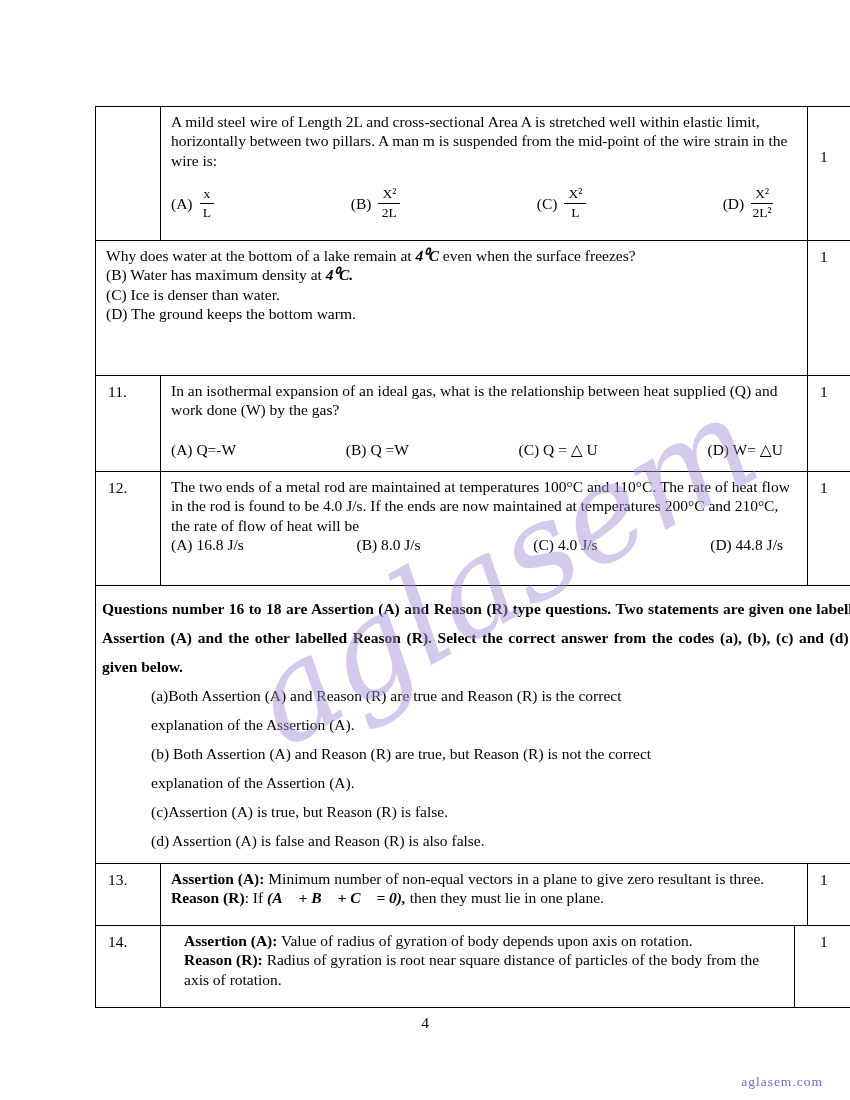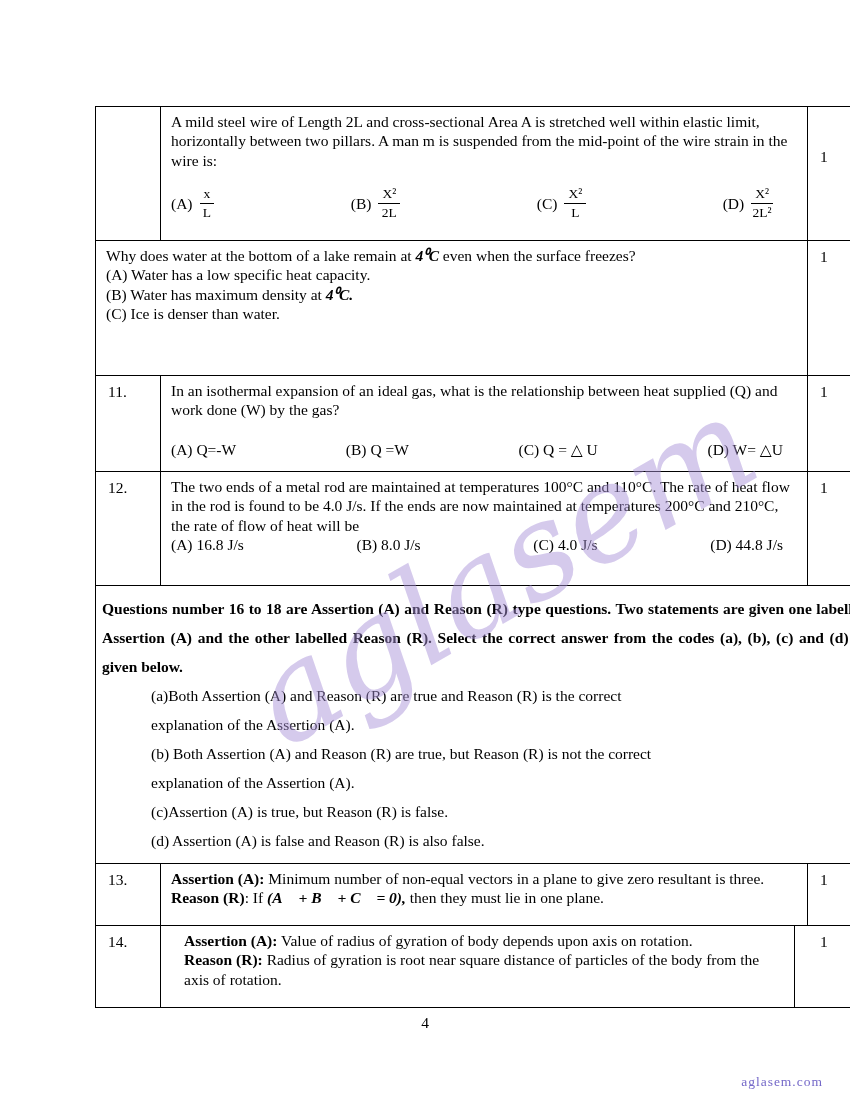--- a/index.html
+++ b/index.html
@@ -126,23 +126,23 @@
         </div>
       </div>
       <div class="c-marks pt-deep">
         <span>1</span>
       </div>
     </div>
 
     <div class="row r10">
       <div class="c-body">
         <p class="qtext"><span>Why does water at the bottom of a lake remain at </span><b class="bi">4⁰C</b><span> even when the surface freezes?</span></p>
-        <p class="optline">(A) Water has a low specific heat capacity.</p>
         <p class="optline"><span>(B) Water has maximum density at </span><b class="bi">4⁰C.</b></p>
         <p class="optline">(C) Ice is denser than water.</p>
+        <p class="optline">(D) The ground keeps the bottom warm.</p>
       </div>
       <div class="c-marks">
         <span>1</span>
       </div>
     </div>
 
     <div class="row r11">
       <div class="c-num">11.</div>
       <div class="c-body">
         <p class="qtext">In an isothermal expansion of an ideal gas, what is the relationship between heat supplied (Q) and work done (W) by the gas?</p>

